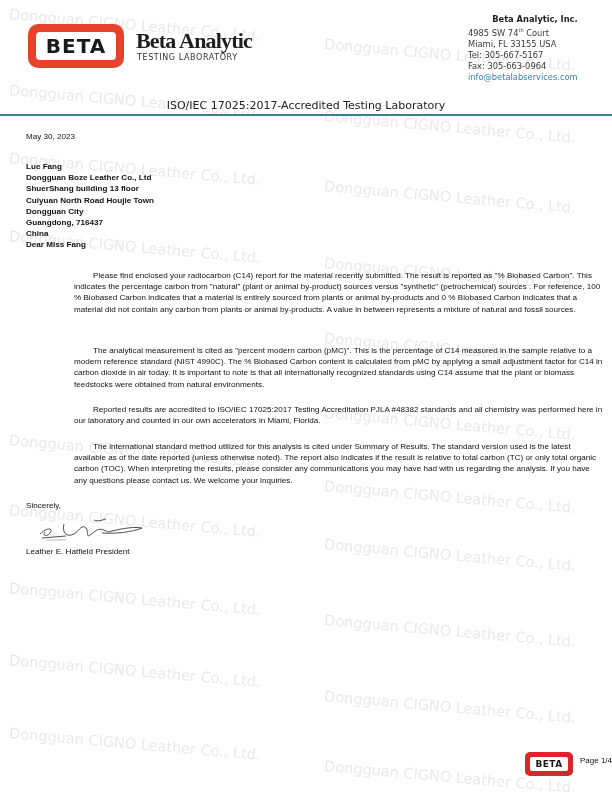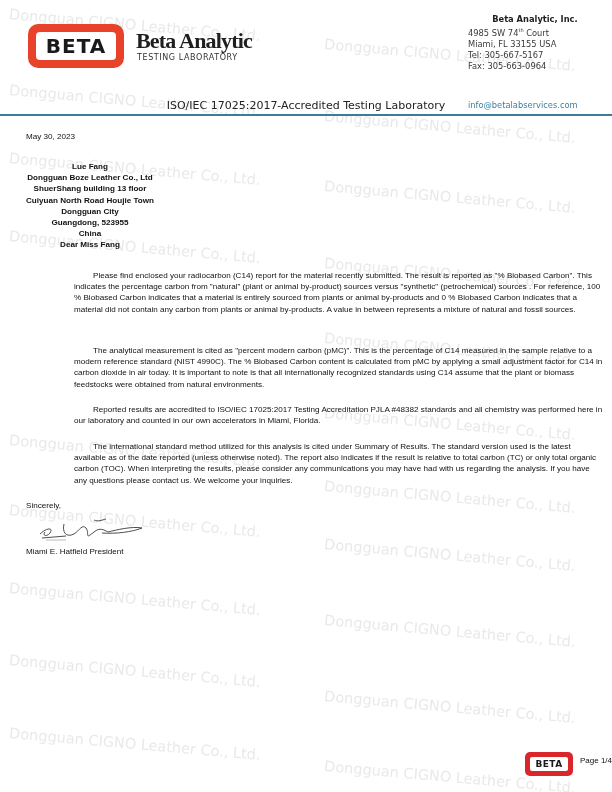--- a/index.html
+++ b/index.html
@@ -43,33 +43,33 @@
     position: absolute; left: 137px; top: 53px;
     font-family: "DejaVu Sans", sans-serif; font-size: 8px; color: #333333;
     letter-spacing: 0.6px;
   }
   .address {
     position: absolute; left: 468px; top: 14px;
     font-family: "DejaVu Sans", sans-serif; font-size: 8.3px; line-height: 11px;
     color: #3a3a3a;
   }
   .address .company { font-weight: bold; color: #1e1e1e; text-align: right; }
-  .address .email { color: #3b7fa8; margin-top: 28px; }
+  .address .email { color: #3b7fa8; }
   .address sup { font-size: 5px; }
   .accred {
     position: absolute; left: 0; width: 612px; top: 99px; text-align: center;
     font-family: "DejaVu Sans", sans-serif; font-size: 11px; color: #222222;
   }
   .divider {
     position: absolute; left: 0; top: 114px; width: 612px; height: 2px;
     background: #3b7c99;
   }
 
   
-  .text { position: absolute; left: 26px; font-size: 8.1px; line-height: 11.2px; color: #111; text-align: center; }
+  .text { position: absolute; left: 26px; font-size: 8.1px; line-height: 11.2px; color: #111; }
   .para { position: absolute; left: 26px; width: 530px; font-size: 8.1px; line-height: 11.2px; color: #111; text-indent: 19px; margin-left: 48px; }
   .recipient div { white-space: nowrap; font-weight: bold; }
 
   .signature {
     position: absolute; left: 36px; top: 514px; width: 110px; height: 28px;
   }
 
   .footer-page {
     position: absolute; left: 0; width: 612px; top: 756px; text-align: right;
     font-size: 8px; color: #111;
@@ -136,34 +136,34 @@
   </div>
 
   <div class="text" style="top:131px">May 30, 2023</div>
 
   <div class="text recipient" style="top:161px">
     <div>Lue Fang</div>
     <div>Dongguan Boze Leather Co., Ltd</div>
     <div>ShuerShang building 13 floor</div>
     <div>Cuiyuan North Road Houjie Town</div>
     <div>Dongguan City</div>
-    <div>Guangdong, 523955</div>
+    <div>Guangdong, 716437</div>
     <div>China</div>
     <div>Dear Miss Fang</div>
   </div>
 
   <div class="para" style="top:270px">Please find enclosed your radiocarbon (C14) report for the material recently submitted. The result is reported as "% Biobased Carbon". This indicates the percentage carbon from "natural" (plant or animal by-product) sources versus "synthetic" (petrochemical) sources . For reference, 100 % Biobased Carbon indicates that a material is entirely sourced from plants or animal by-products and 0 % Biobased Carbon indicates that a material did not contain any carbon from plants or animal by-products. A value in between represents a mixture of natural and fossil sources.</div>
   <div class="para" style="top:345px">The analytical measurement is cited as "percent modern carbon (pMC)". This is the percentage of C14 measured in the sample relative to a modern reference standard (NIST 4990C). The % Biobased Carbon content is calculated from pMC by applying a small adjustment factor for C14 in carbon dioxide in air today. It is important to note is that all internationally recognized standards using C14 assume that the plant or biomass feedstocks were obtained from natural environments.</div>
   <div class="para" style="top:404px">Reported results are accredited to ISO/IEC 17025:2017 Testing Accreditation PJLA #48382 standards and all chemistry was performed here in our laboratory and counted in our own accelerators in Miami, Florida.</div>
   <div class="para" style="top:441px">The international standard method utilized for this analysis is cited under Summary of Results. The standard version used is the latest available as of the date reported (unless otherwise noted). The report also indicates if the result is relative to total carbon (TC) or only total organic carbon (TOC). When interpreting the results, please consider any communications you may have had with us regarding the analysis. If you have any questions please contact us. We welcome your inquiries.</div>
 
   <div class="text" style="top:500px">Sincerely,</div>
   <svg class="signature" viewBox="0 0 110 28">
     <path d="M4 20 C 10 14, 18 13, 14 19 C 11 23, 6 22, 9 18 M 6 24 L 30 22 M 28 10 C 26 18, 30 24, 38 20 C 44 16, 46 10, 50 14 C 54 20, 48 26, 58 18 C 64 13, 68 16, 72 18 C 80 16, 96 12, 106 14 C 96 18, 80 20, 66 19 M 58 6 C 62 8, 66 6, 70 5" fill="none" stroke="#3a3a3a" stroke-width="0.9"></path>
     <path d="M10 26 L 30 26" stroke="#777" stroke-width="0.5"></path>
   </svg>
-  <div class="text" style="top:546px">Miami E. Hatfield President</div>
+  <div class="text" style="top:546px">Leather E. Hatfield President</div>
 
   <div class="footer-page">Page 1/4</div>
   <div class="footer-logo">
     <div class="footer-logo-inner">BETA</div>
   </div>
 </div>
 
 </body></html>

